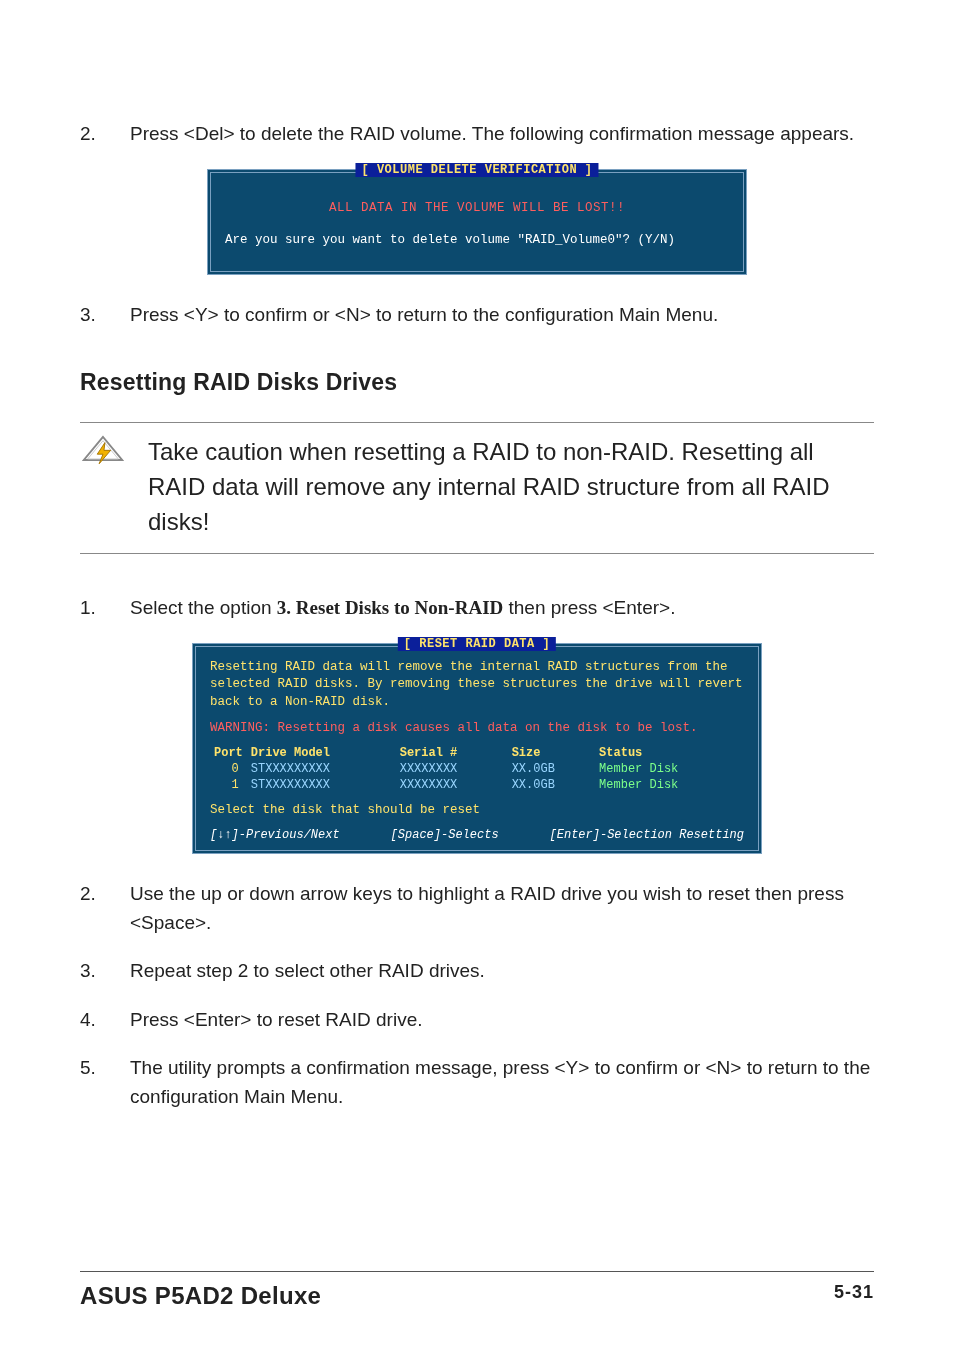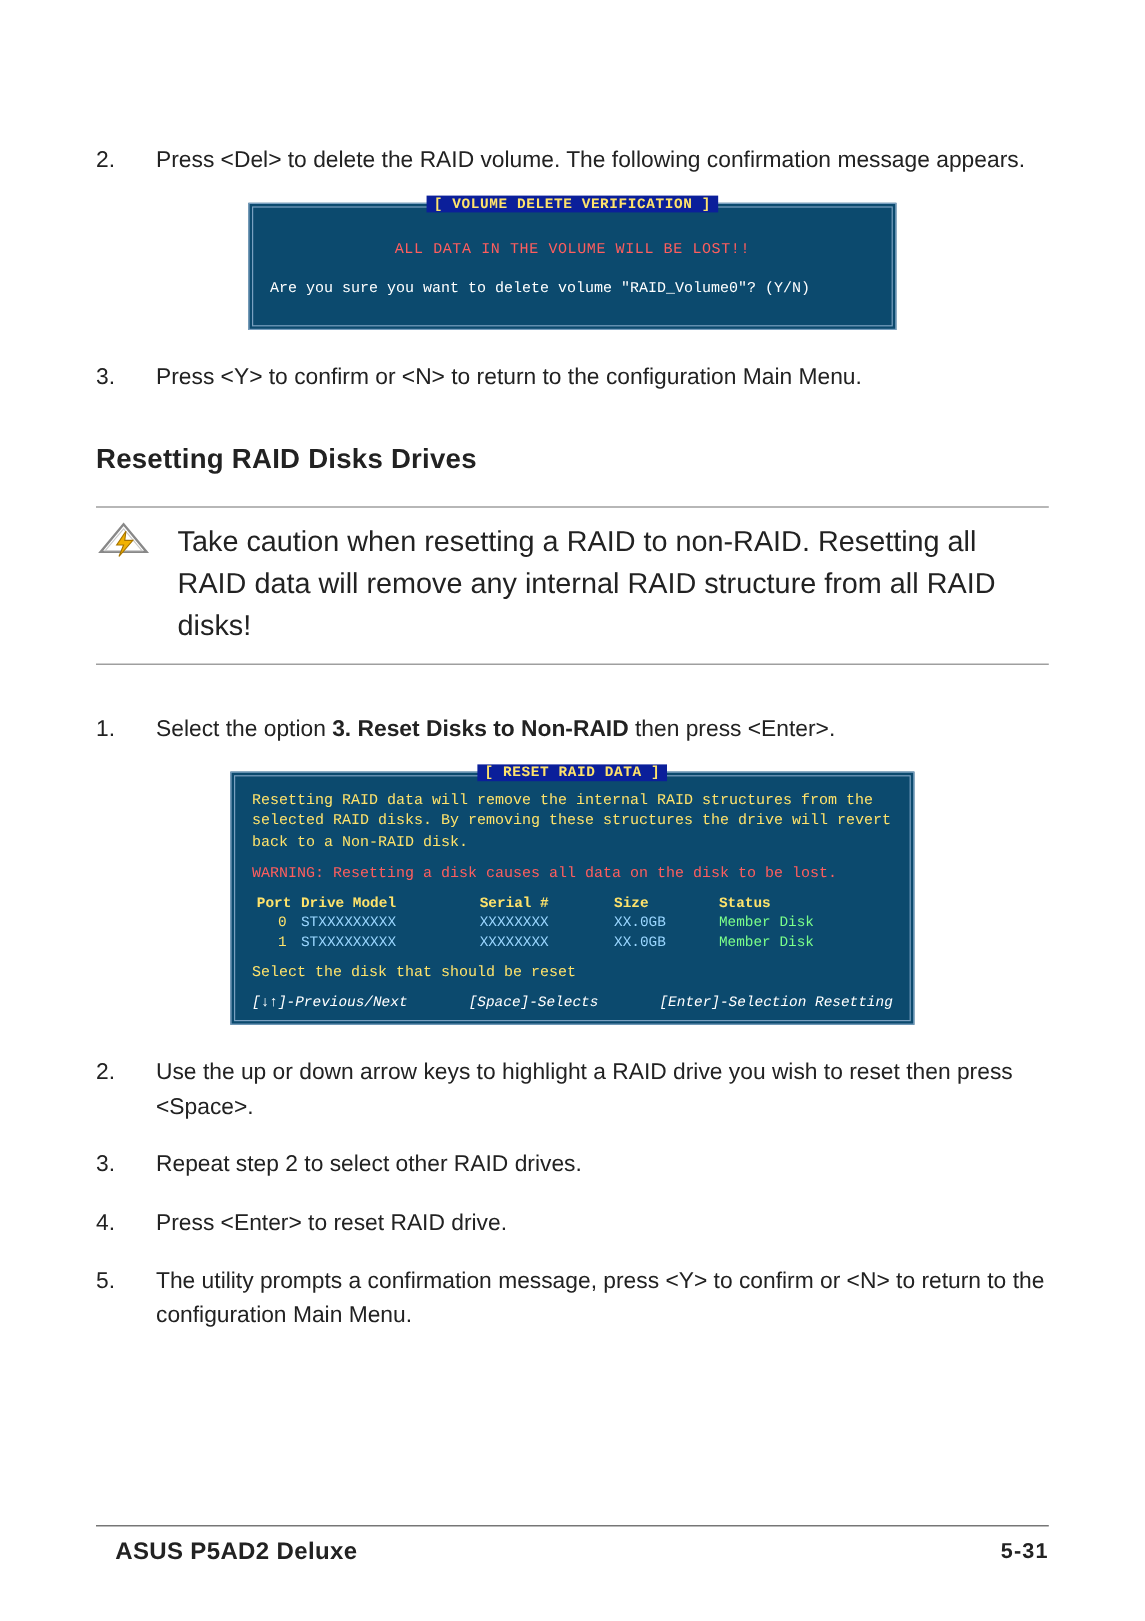--- a/index.html
+++ b/index.html
@@ -2,21 +2,21 @@
 <html><head>
 <meta charset="utf-8">
 <style>
   * { box-sizing: border-box; margin: 0; padding: 0; }
   html, body { width: 954px; background: #fff; font-family: Arial, Helvetica, sans-serif; color: #222; }
   .page { padding: 120px 80px 60px 80px; }
   ol.steps { list-style: none; }
   ol.steps > li { display: flex; margin-bottom: 20px; line-height: 1.5; font-size: 19px; }
   ol.steps > li .num { width: 50px; flex-shrink: 0; }
   ol.steps > li .body { flex: 1; }
-  .step-inline .opt { font-weight: 700; }
+  .step-inline .opt { font-weight: 700; font-family: Liberation Serif, serif; }
   h2.section { font-size: 23px; font-weight: 700; margin: 40px 0 26px 0; letter-spacing: 0.2px; }
   .callout-wrap { margin: 0 0 40px 0; }
   .callout { display: flex; align-items: flex-start; gap: 22px; border-top: 1px solid #888; border-bottom: 1px solid #888; padding: 12px 0 14px 0; }
   .callout .icon { width: 46px; flex-shrink: 0; }
   .callout .text { font-size: 24px; line-height: 1.45; }
   
   .term-outer { margin: 16px auto 26px auto; }
   .term-a { width: 540px; }
   .term-b { width: 570px; }
   .term { border: 4px double #7aa0c0; background: #0c4a6e; padding: 12px 14px 18px 14px; font-family: "Courier New", monospace; font-size: 12.5px; color: #ffffff; position: relative; }
@@ -34,21 +34,21 @@
   .term table.disk td.status { color: #7cff8a; }
   .term .sel-hint { color: #ffe36b; margin: 10px 0 10px 0; }
   .term .foot { color: #ffffff; font-size: 12px; border-top: 1px solid transparent; margin-top: 6px; display:flex; justify-content:space-between; white-space: nowrap; font-style: italic; }
   .term .foot .seg { }
   .term-b .term { padding-bottom: 8px; }
   .term-a .term { padding-top: 22px; }
   .term-a .term .red-line { color:#ff5e5e; text-align:center; margin: 6px 0 18px 0; letter-spacing: 0.5px;}
   .term-a .term .qline { color:#ffffff; text-align:left; margin: 4px 0 6px 0; }
   
   .page-footer { margin-top: 160px; border-top: 1px solid #555; padding-top: 10px; display: flex; justify-content: space-between; }
-  .page-footer .prod { font-weight: 700; font-size: 20px; letter-spacing: 0.3px; margin-left: 16px; }
+  .page-footer .prod { font-weight: 700; font-size: 24px; letter-spacing: 0.3px; }
   .page-footer .pnum { font-weight: 700; font-size: 18px; letter-spacing: 1px; }
   
   svg.bolt { width: 46px; height: 46px; }
 </style>
 </head>
 <body>
 
 <div class="page">
 
   <ol class="steps">

